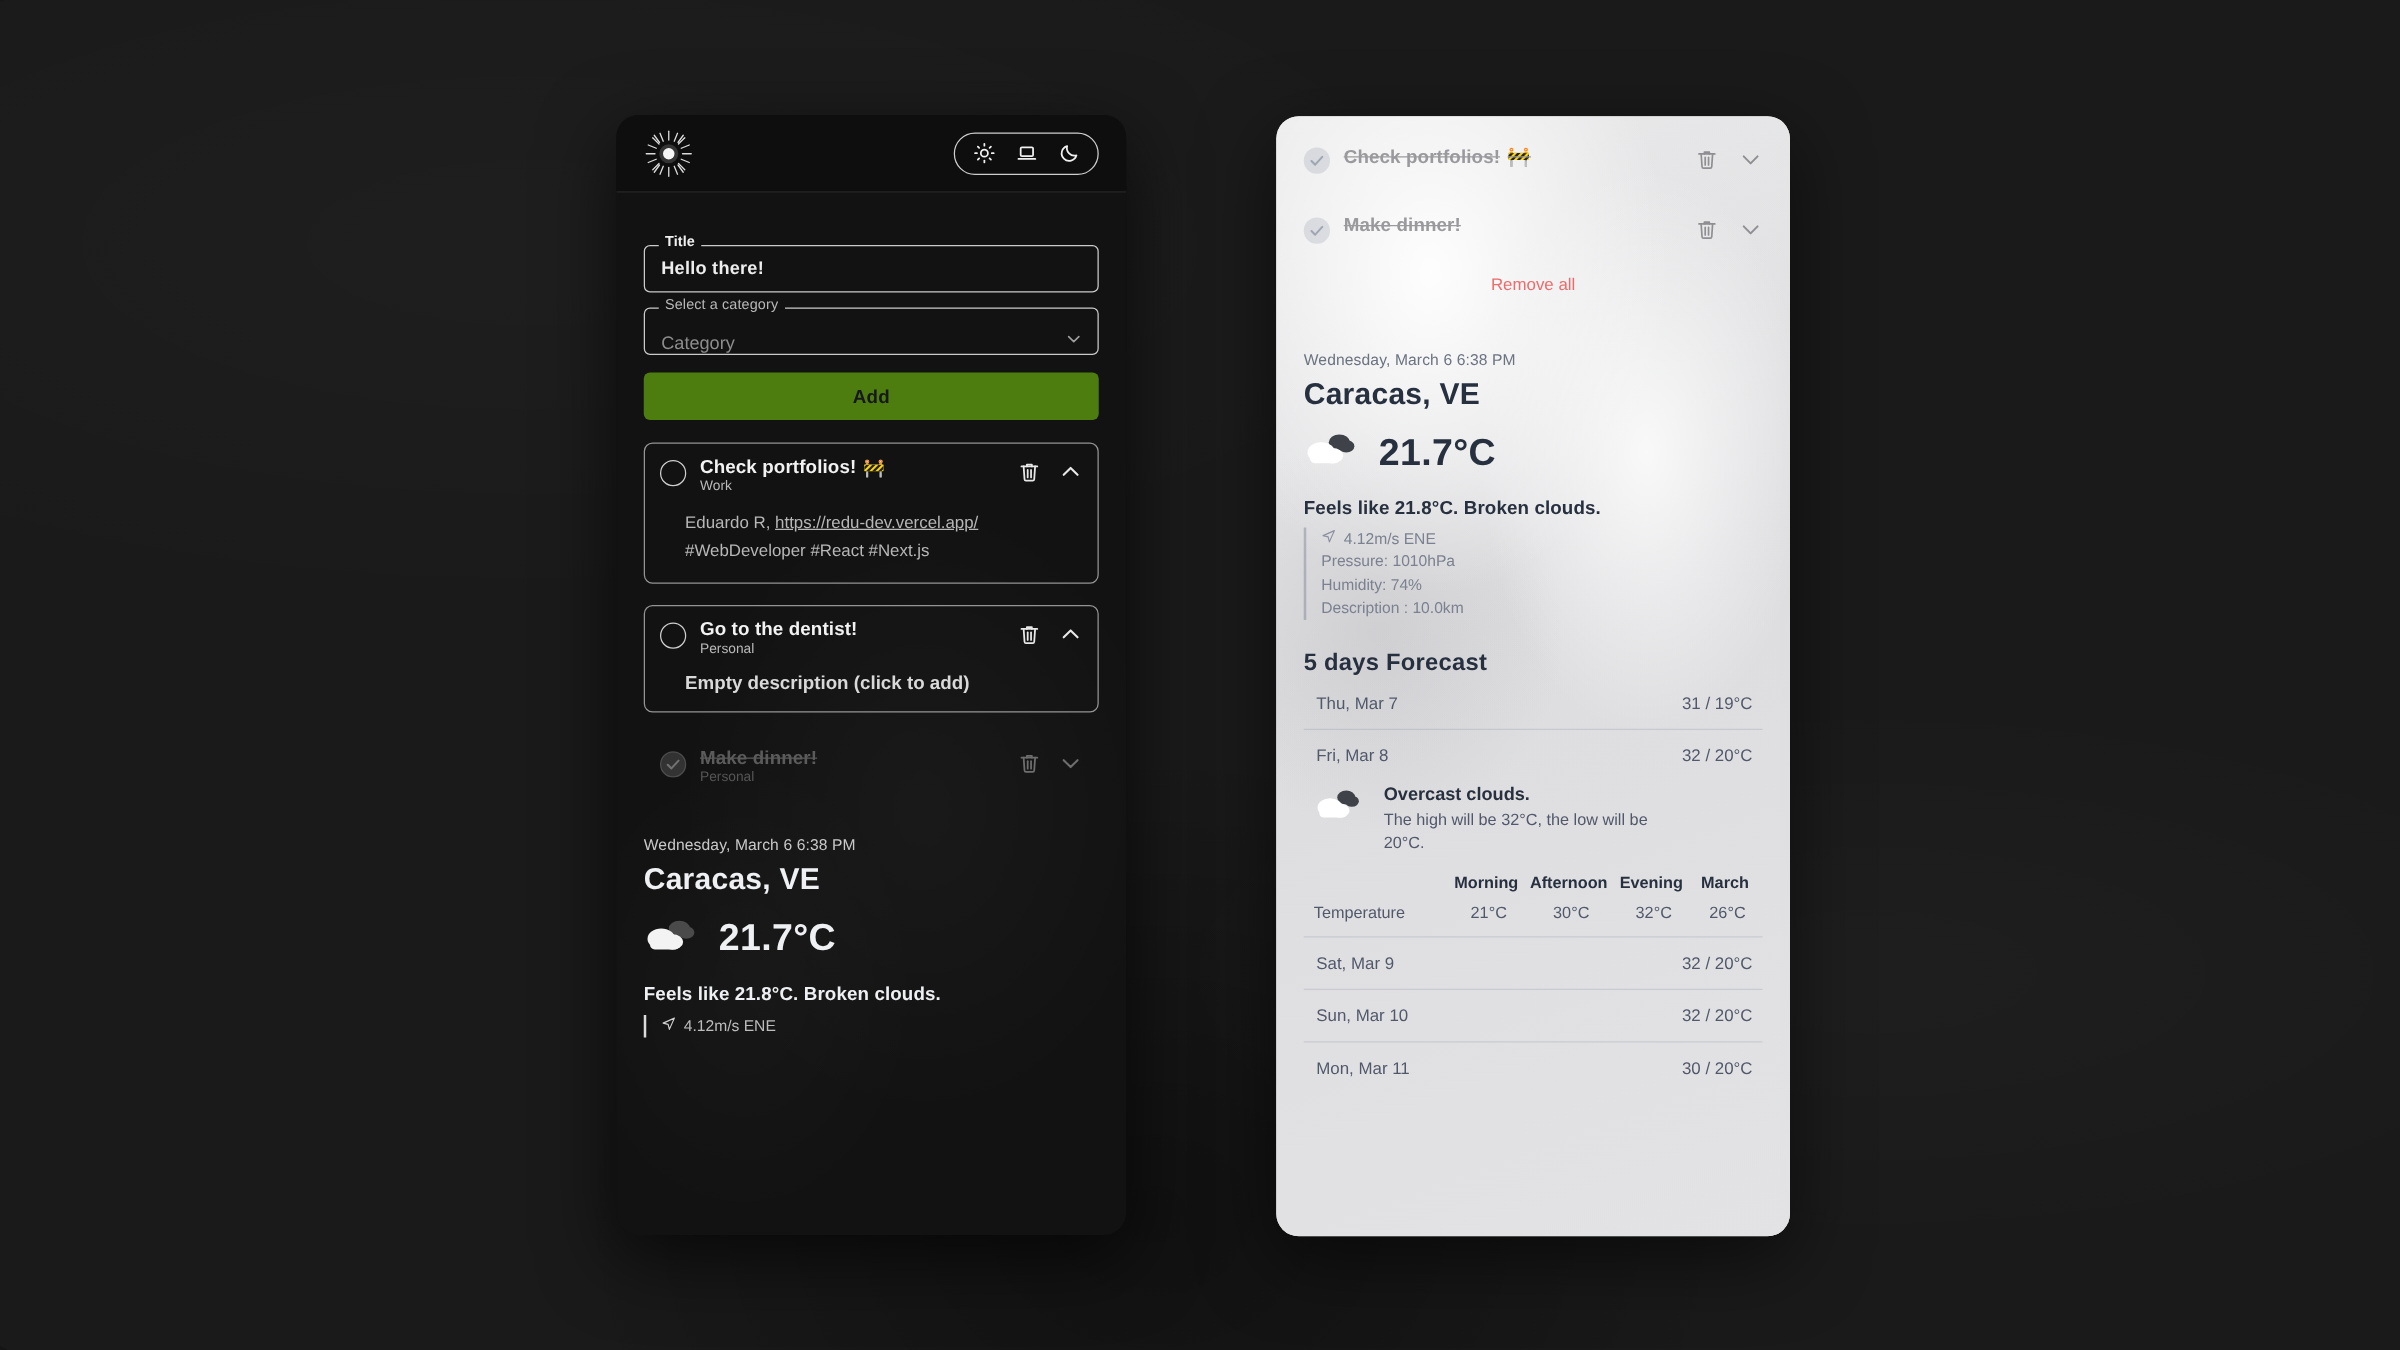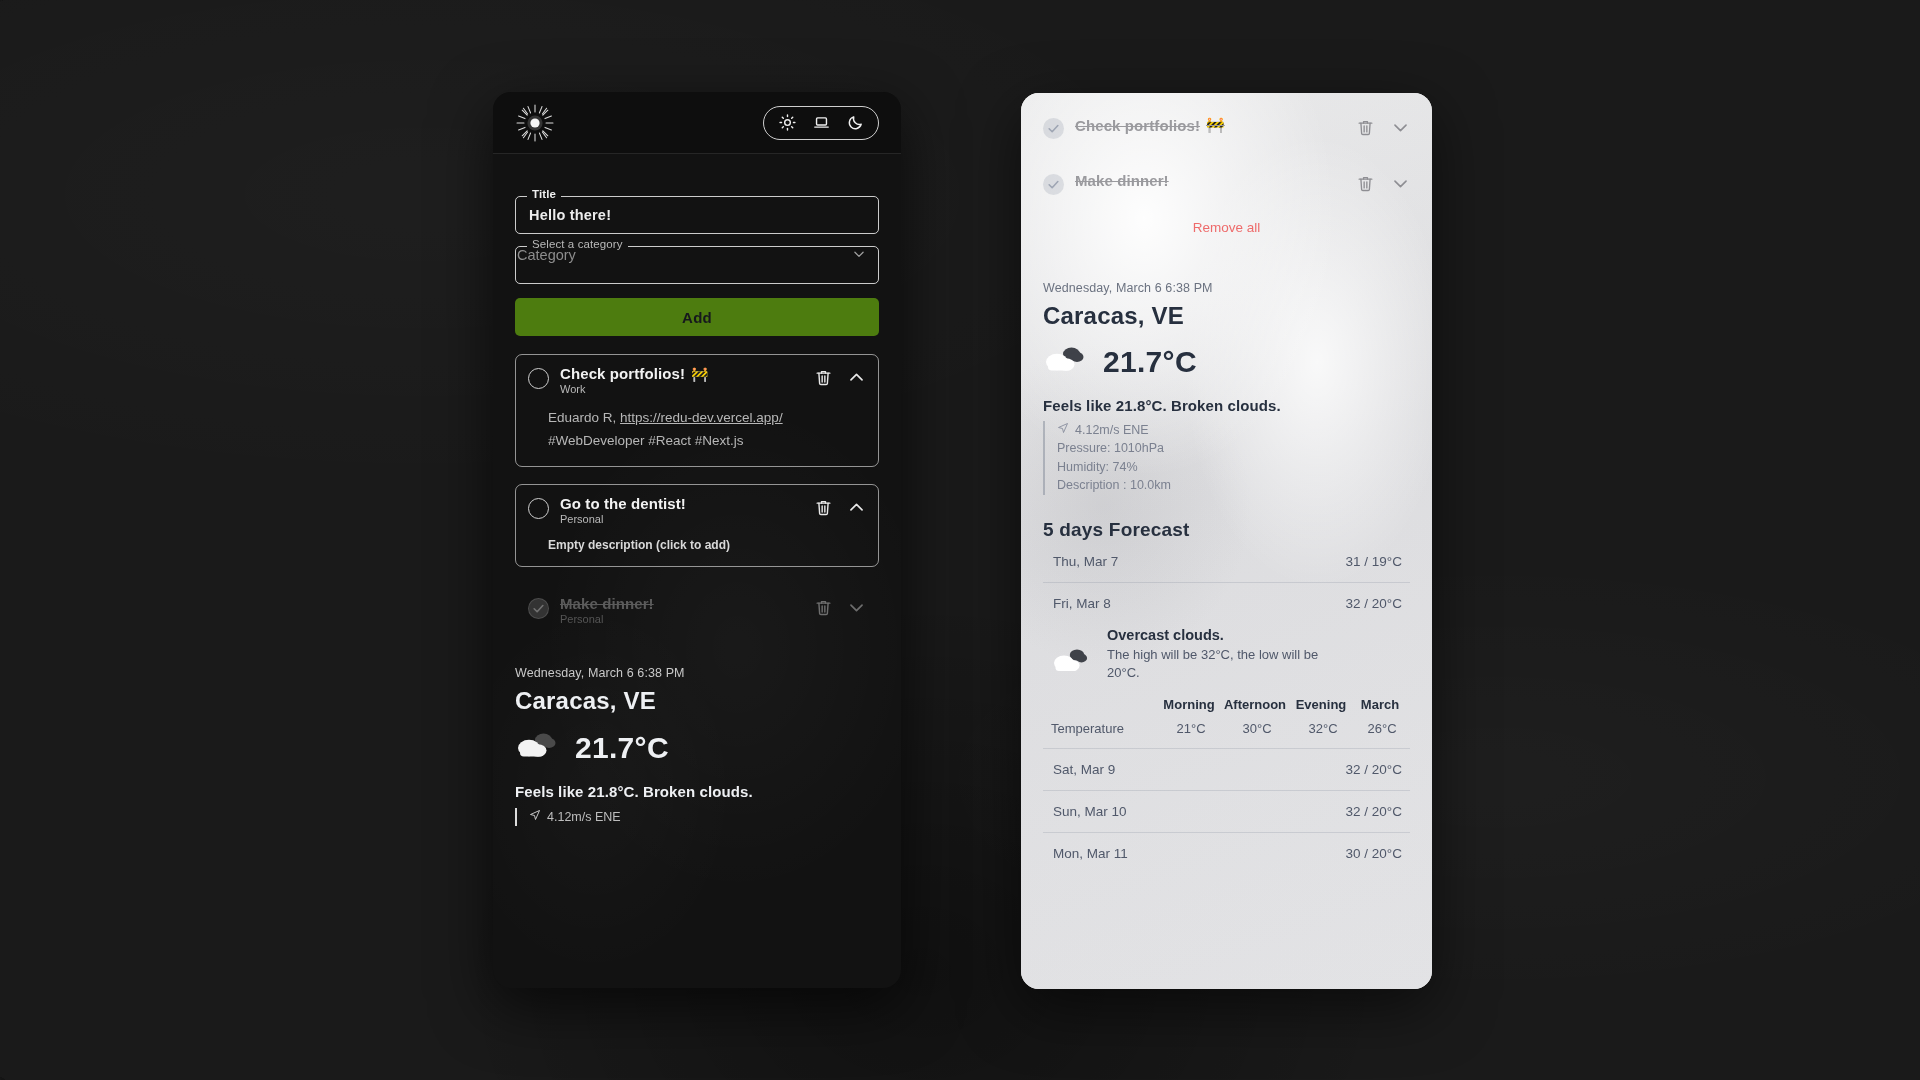--- a/index.html
+++ b/index.html
@@ -95,22 +95,22 @@
   }
   .field-legend.soft { font-weight: 400; color: #b8b8b8; }
   .field-value {
     font-size: 14.5px; color: #ededed; font-weight: 700; letter-spacing: .2px;
   }
   .field-placeholder { font-size: 14.5px; color: #8d8d8d; font-weight: 400; }
   .select-box {
     border: 1.5px solid rgba(255,255,255,0.78);
     border-radius: 5px;
     height: 38px;
-    display: flex; align-items: flex-start; justify-content: space-between;
-    padding: 0 12px 0 1px;
+    display: flex; align-items: flex-end; justify-content: space-between;
+    padding: 0 12px 0 13px;
     cursor: pointer;
   }
   .select-box .chev { width: 14px; height: 14px; opacity: .75; }
   .add-btn {
     width: 100%; height: 38px;
     background: #4d7c0f;
     color: #16181d;
     border: none; border-radius: 5px;
     font-size: 15px; font-weight: 700;
     font-family: "Liberation Sans", sans-serif;
@@ -151,21 +151,21 @@
   .icon-btn svg { width: 19px; height: 19px; }
   .todo-card.done .icon-btn svg { opacity: .42; }
   .todo-desc {
     margin-top: 13px; padding-left: 20px;
     font-size: 13.5px; line-height: 1.55; color: #b7b7b7;
   }
   .todo-desc a { color: #b7b7b7; text-decoration: underline; }
   .todo-desc .tags { display: block; margin-top: 2px; }
   .empty-desc {
     margin-top: 13px; padding-left: 20px;
-    font-size: 12px; font-weight: 700; color: #d9d9d9; cursor: pointer;
+    font-size: 15px; font-weight: 700; color: #d9d9d9; cursor: pointer;
   }
   
   .weather-dark { margin-top: 26px; }
   .w-datetime { font-size: 12.5px; color: #c9c9c9; letter-spacing: .1px; }
   .w-city { font-size: 24px; font-weight: 700; color: #eef0f3; margin-top: 7px; letter-spacing: .2px; }
   .w-templine { display: flex; align-items: center; gap: 16px; margin-top: 14px; }
   .w-temp { font-size: 30px; font-weight: 700; color: #eef0f3; letter-spacing: .3px; }
   .w-feels { font-size: 15px; font-weight: 700; color: #eef0f3; margin-top: 16px; letter-spacing: .1px; }
   .w-metrics { margin-top: 8px; padding-left: 12px; border-left: 2px solid rgba(255,255,255,0.85); }
   .w-metric { font-size: 12.5px; color: #bdbdbd; line-height: 1.45; display:flex; align-items:center; gap:6px;}
@@ -232,21 +232,21 @@
   .fc-row {
     display:flex; align-items:center; justify-content:space-between;
     padding: 13px 8px 13px 10px;
     border-bottom: 1px solid rgba(120,128,145,0.22);
     cursor: pointer;
   }
   .fc-row:first-of-type { border-top: none; }
   .fc-day { font-size: 13.5px; color: #50586a; }
   .fc-hl { font-size: 13.5px; color: #50586a; }
   .fc-detail { padding: 4px 2px 12px 2px; border-bottom: 1px solid rgba(120,128,145,0.22); }
-  .fc-detail-top { display:flex; gap: 14px; align-items:flex-end; padding: 6px 0 0 6px; }
+  .fc-detail-top { display:flex; gap: 14px; align-items:flex-start; padding: 6px 0 0 6px; }
   .fc-sum-title { font-size: 14.5px; font-weight: 700; color: #27303f; }
   .fc-sum-text { font-size: 13px; color: #50586a; line-height: 1.45; margin-top: 3px; max-width: 230px; }
   .fc-table { margin-top: 14px; }
   .fc-thead, .fc-trow { display:flex; align-items:center; }
   .fc-thead { justify-content:flex-end; gap: 0; padding-right: 2px; }
   .fc-th { font-size: 13px; font-weight: 700; color: #27303f; width: 66px; text-align:center; }
   .fc-td-label { font-size: 13px; color: #50586a; flex: 1 1 auto; padding-left: 6px; }
   .fc-td { font-size: 13px; color: #50586a; width: 66px; text-align:center; }
   .cloud-ico { flex: 0 0 auto; }
 </style>

